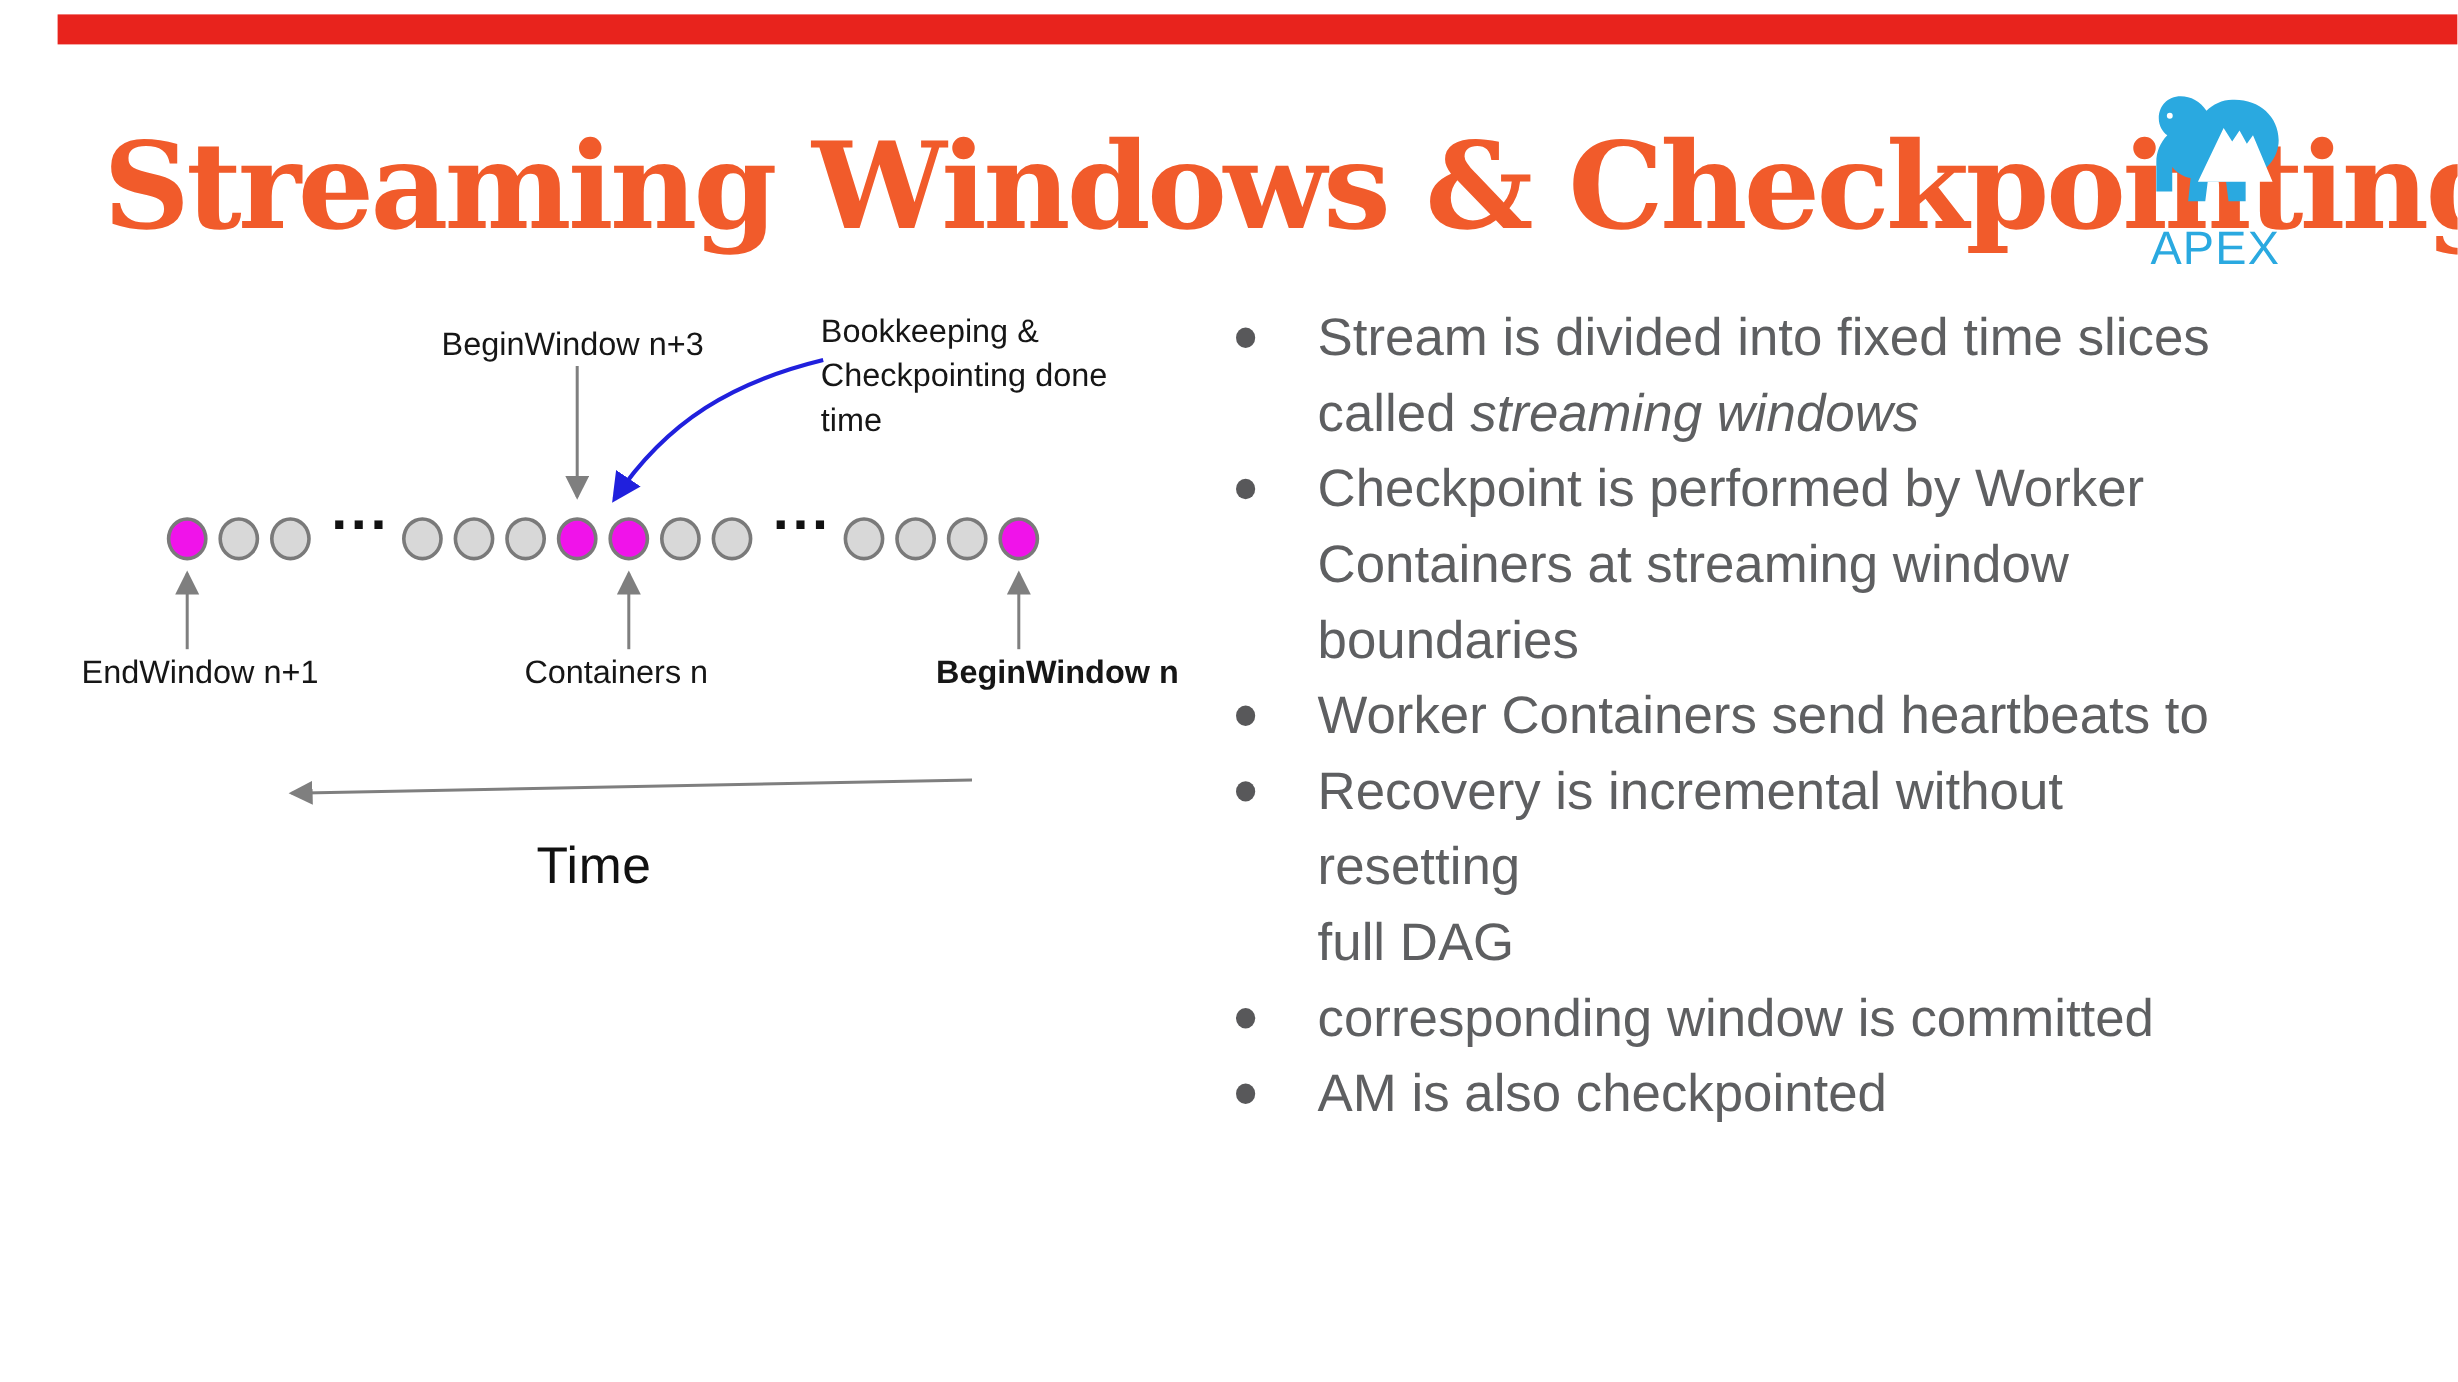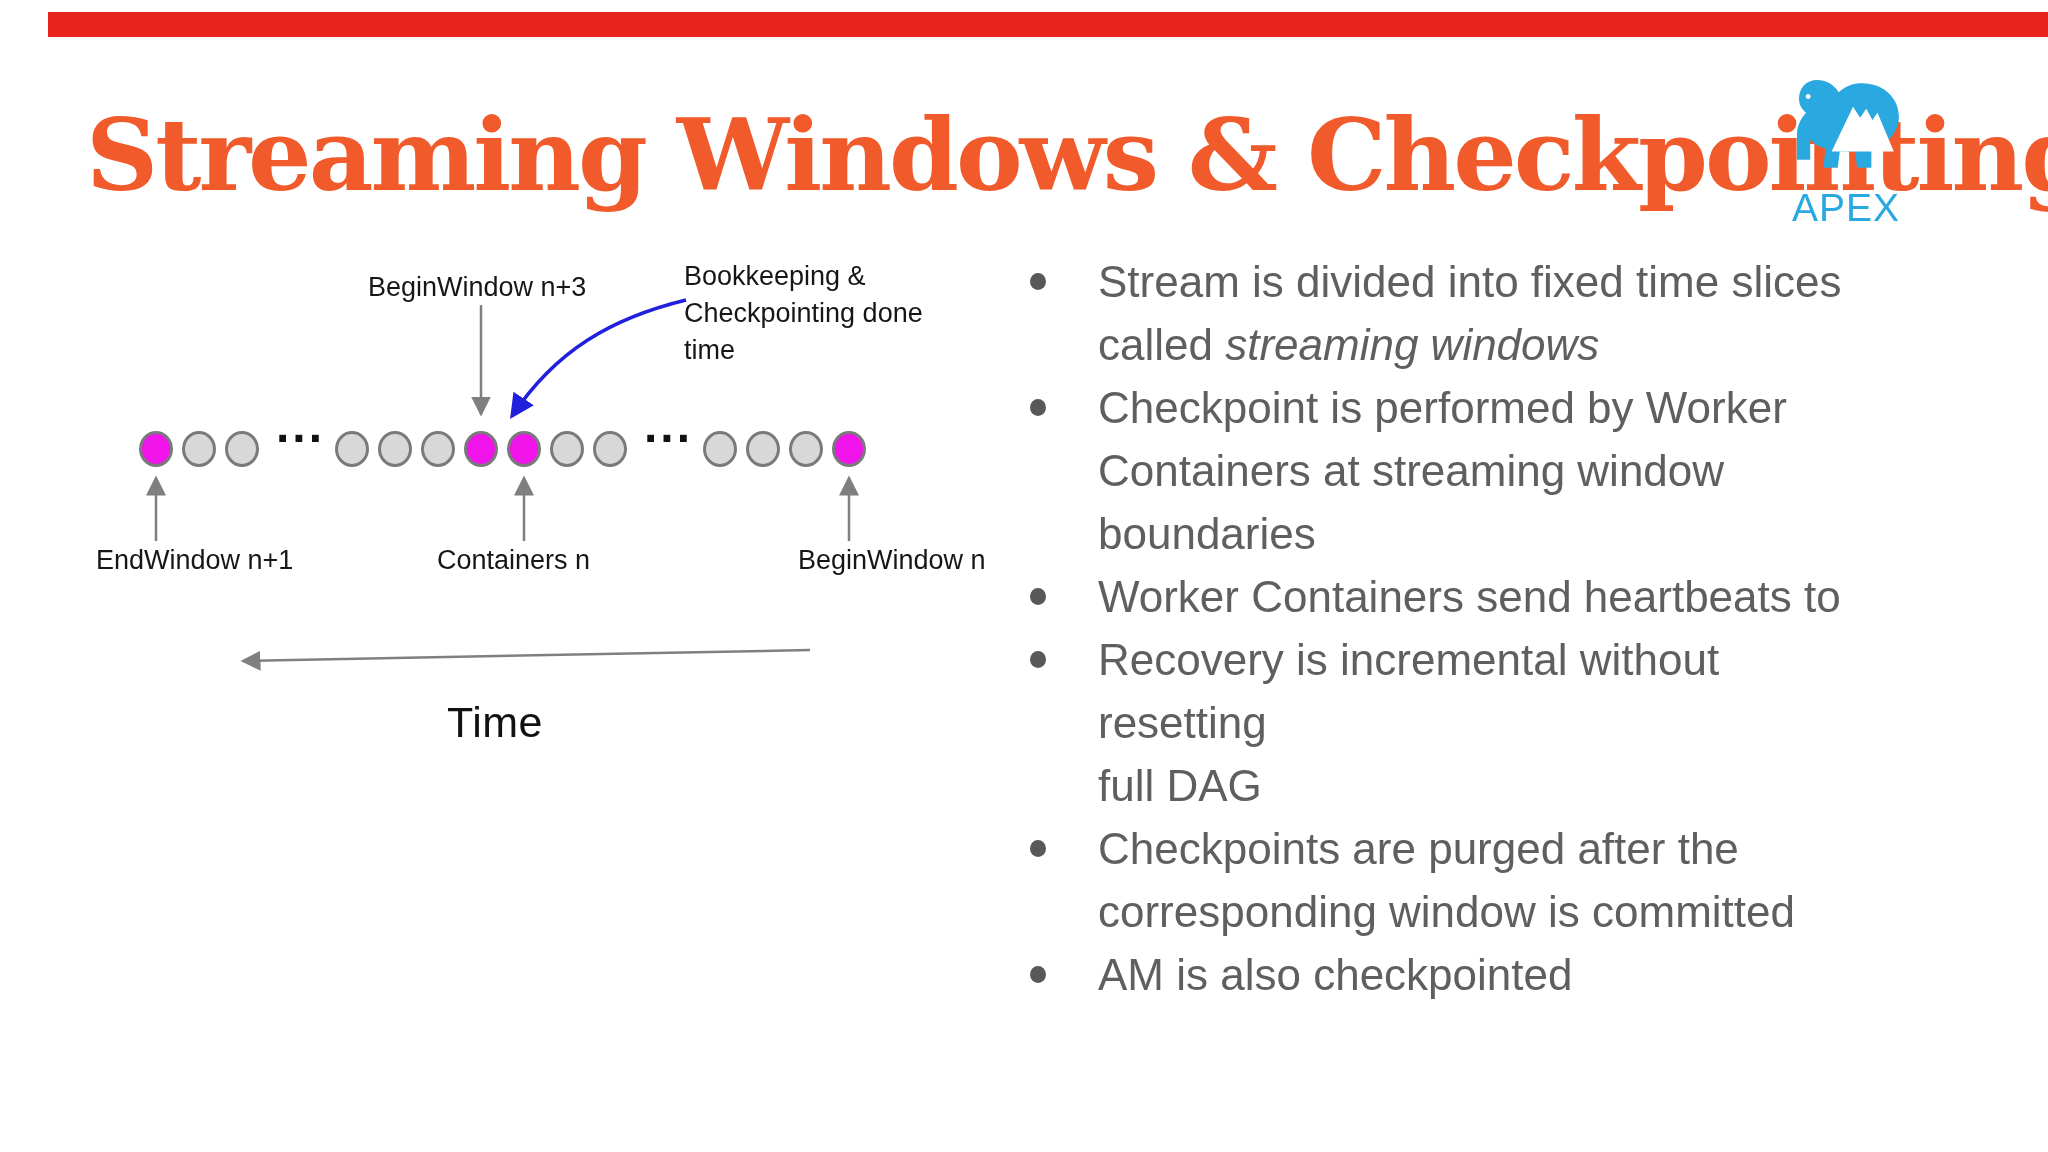--- a/index.html
+++ b/index.html
@@ -44,23 +44,23 @@
     font-size:39px;color:var(--logo-blue);
     letter-spacing:1px;font-weight:400;
   }
   
   .dlabel{
     position:absolute;
     font-size:27px;color:#161616;white-space:nowrap;
   }
   .lbl-begin-n1{left:368px;top:272px;}
   .lbl-bookkeeping{left:684px;top:258px;line-height:37px;white-space:normal;}
-  .lbl-end-n1{left:68px;top:545px;margin-left:28px;}
+  .lbl-end-n1{left:68px;top:545px;}
   .lbl-end-n{left:437px;top:545px;}
-  .lbl-begin-n{left:798px;top:545px;}
+  .lbl-begin-n{left:780px;top:545px;font-weight:bold;}
   .lbl-time{
     position:absolute;left:447px;top:698px;
     font-size:43px;color:#111;letter-spacing:0.5px;
   }
   
   .dot{
     position:absolute;top:431px;width:34px;height:36px;
     border:3px solid var(--dot-stroke);
     border-radius:50%;
   }
@@ -195,21 +195,20 @@
     <div class="bullet-item">
       <span class="bullet-marker"></span>
       <div class="bullet-text">
         <div><span>Recovery is incremental without resetting</span></div>
         <div><span>full DAG</span></div>
       </div>
     </div>
     <div class="bullet-item">
       <span class="bullet-marker"></span>
       <div class="bullet-text">
-        <div><span>Checkpoints are purged after the</span></div>
         <div><span>corresponding window is committed</span></div>
       </div>
     </div>
     <div class="bullet-item">
       <span class="bullet-marker"></span>
       <div class="bullet-text">
         <div><span>AM is also checkpointed</span></div>
       </div>
     </div>
   </div>

